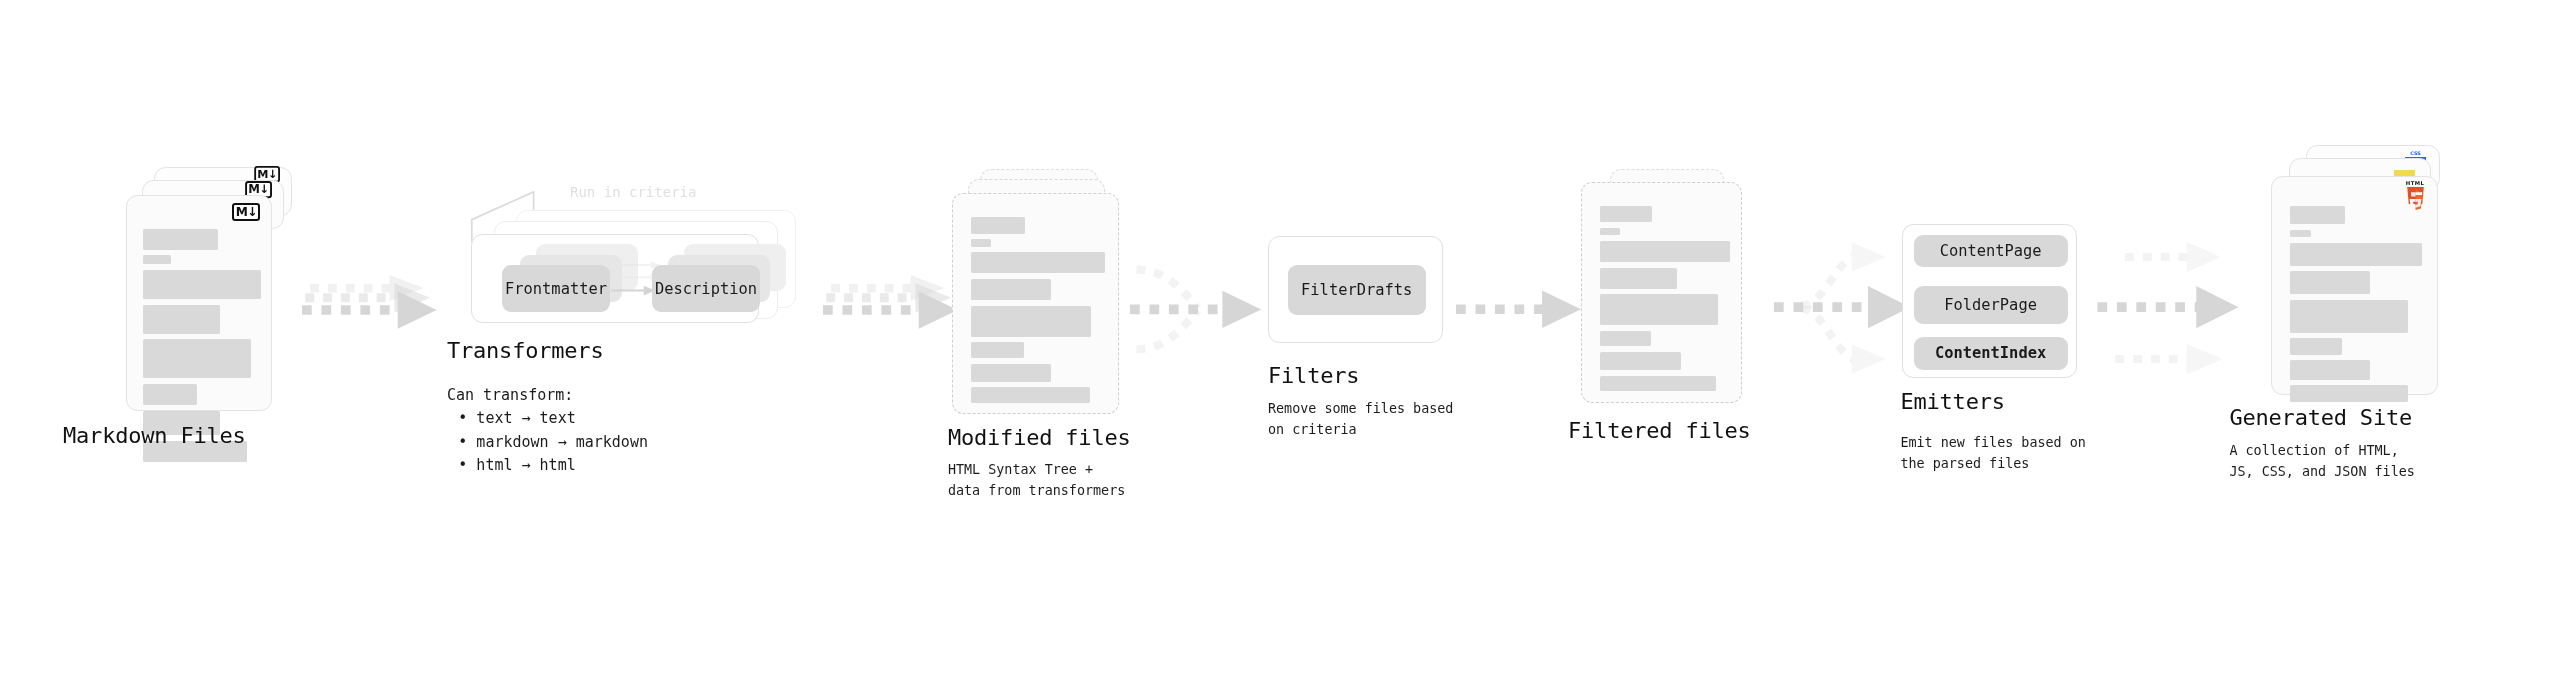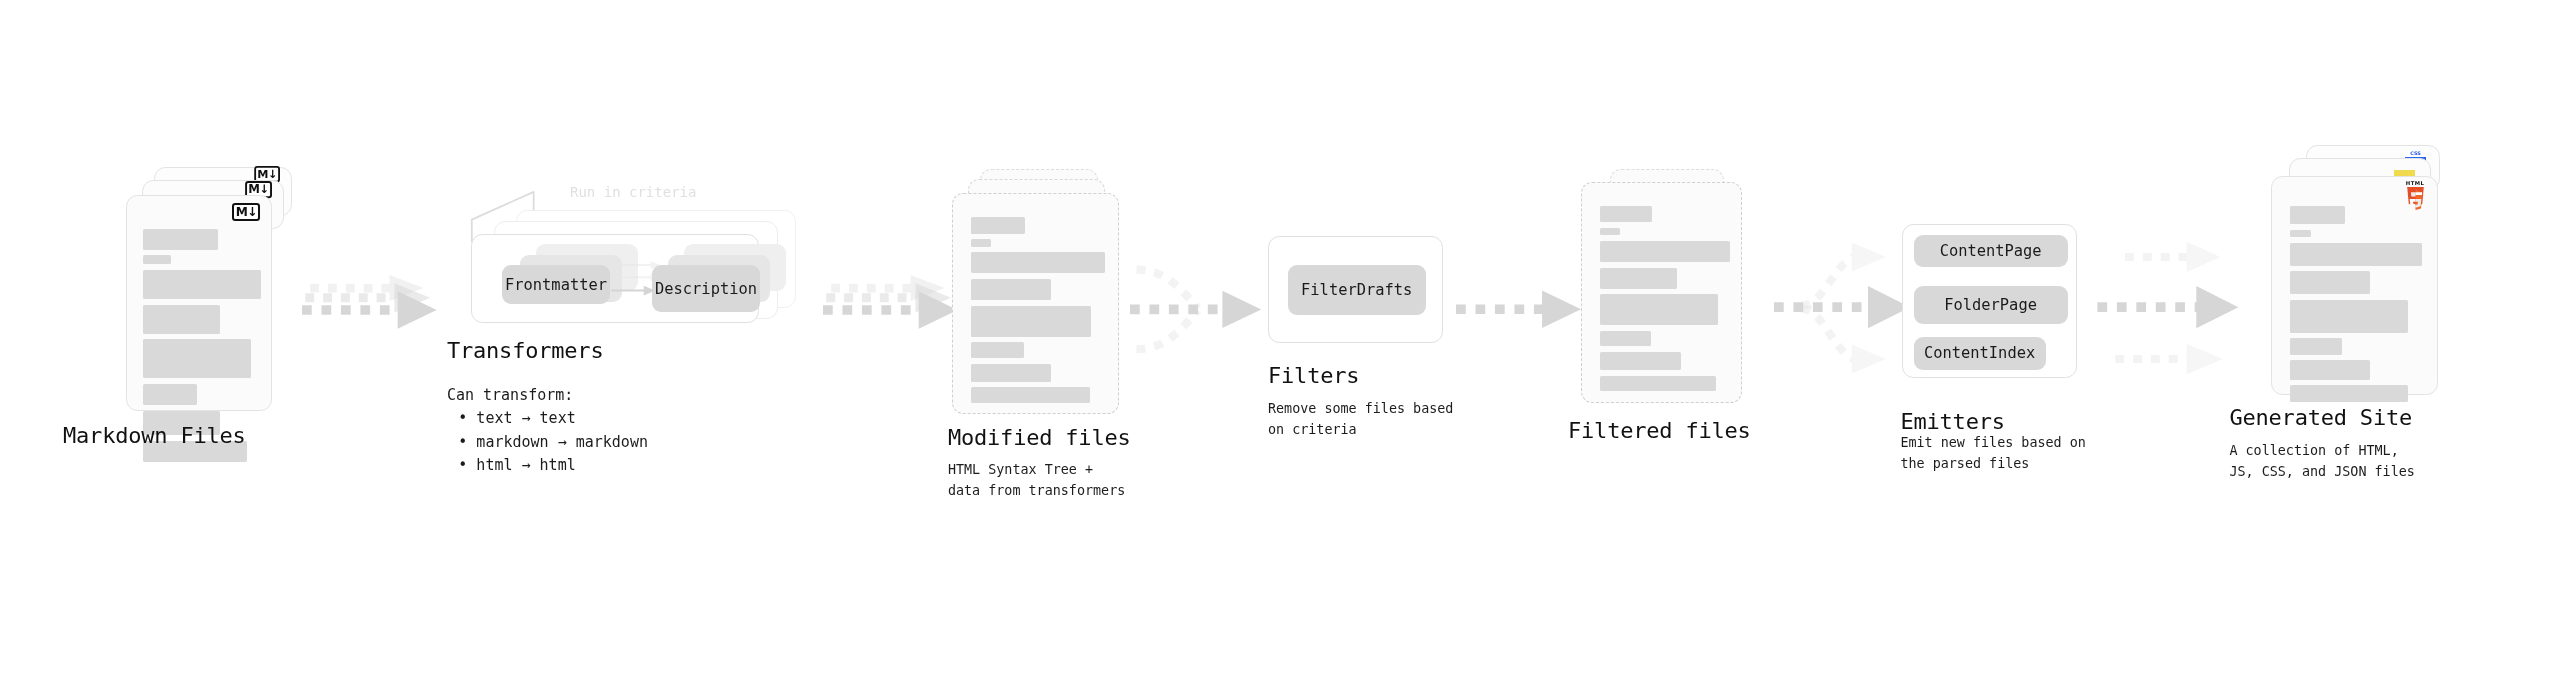--- a/index.html
+++ b/index.html
@@ -298,21 +298,21 @@
       <svg width="57" height="41" viewBox="0 0 70 50">
         <g opacity="0.5">
           <line x1="0" y1="6" x2="42" y2="6" stroke="#e6e6e6" stroke-width="2.4"></line>
           <polygon points="40,1 52,6 40,11" fill="#e6e6e6"></polygon>
           <line x1="0" y1="21" x2="42" y2="21" stroke="#e6e6e6" stroke-width="2.4"></line>
           <polygon points="40,16 52,21 40,26" fill="#e6e6e6"></polygon>
         </g>
       </svg>
     </div>
 
-    <div class="chip" style="left:47px; top:78px; width:108px; height:39px;">Frontmatter</div>
+    <div class="chip" style="left:47px; top:78px; width:108px; height:47px;">Frontmatter</div>
     <div class="chip" style="left:197px; top:78px; width:108px; height:47px;">Description</div>
 
     <div style="position:absolute; left:156px; top:97px;">
       <svg width="46" height="13" viewBox="0 0 56 16">
         <line x1="0" y1="8" x2="42" y2="8" stroke="#d4d4d4" stroke-width="2.6"></line>
         <polygon points="40,2 54,8 40,14" fill="#d4d4d4"></polygon>
       </svg>
     </div>
 
     <div class="title" style="left:-8.1px; top:151px;">Transformers</div>
@@ -379,24 +379,24 @@
     </div>
 
     <div class="title" style="left:-13px; top:249px;">Filtered files</div>
   </div>
 
   <div class="stage" style="left:1902px; top:223px;">
 
     <div class="module" style="left:0px; top:1px; width:175px; height:154px;">
       <div class="chip" style="left:10.6px; top:9.8px; width:154px; height:32.5px;">ContentPage</div>
       <div class="chip" style="left:10.6px; top:61px; width:154px; height:38px;">FolderPage</div>
-      <div class="chip" style="left:10.6px; top:112px; width:132px; height:32.5px;">ContentIndex</div>
-    </div>
-
-    <div class="title" style="left:-1.6px; top:186px;">Emitters</div>
+      <div class="chip" style="left:10.6px; top:112px; width:154px; height:32.5px;font-weight:bold;">ContentIndex</div>
+    </div>
+
+    <div class="title" style="left:-1.6px; top:166px;">Emitters</div>
     <div class="subtitle" style="left:-1.6px; top:210px;">Emit new files based on
 the parsed files</div>
   </div>
 
   <div class="stage" style="left:2231px; top:145px;padding-left:40px;">
 
     <div class="card-stack" style="width:187px; height:252px;">
 
       <div class="card ghost1" style="left:35px; top:0px; width:134px; height:45px;">
         <div class="css-badge" style="right:13px; top:4.9px;">

